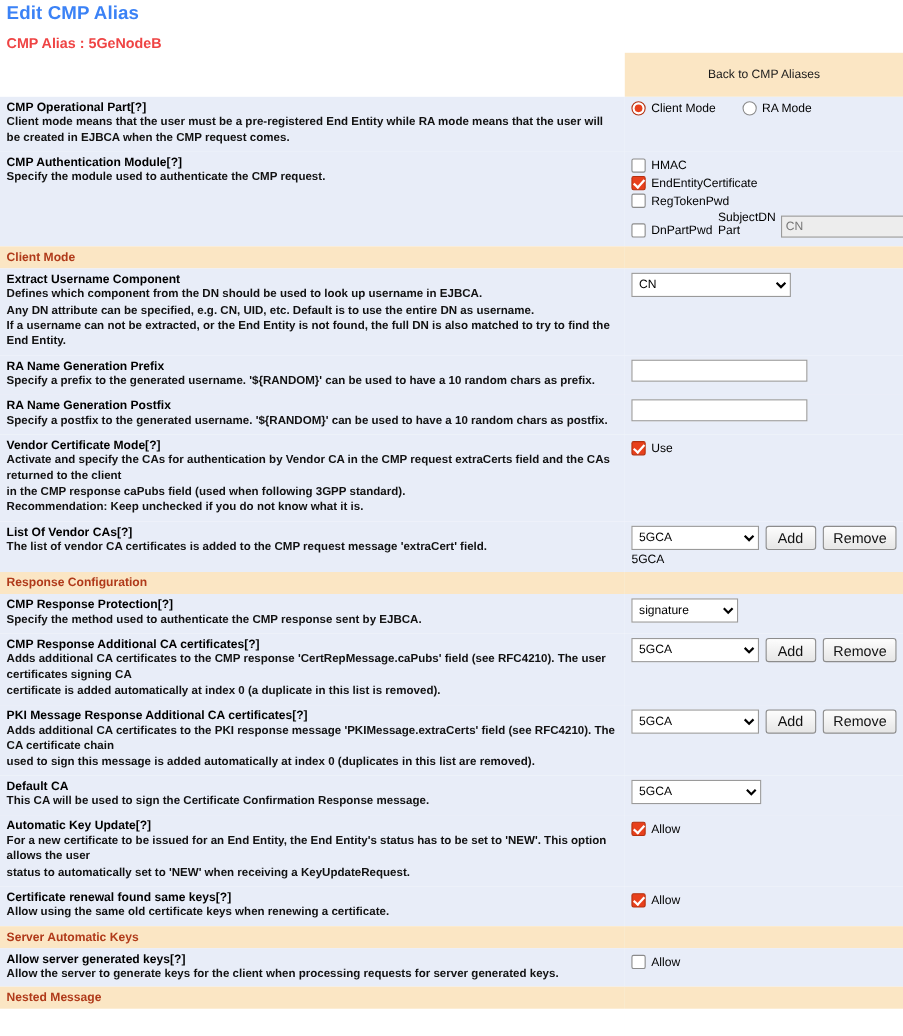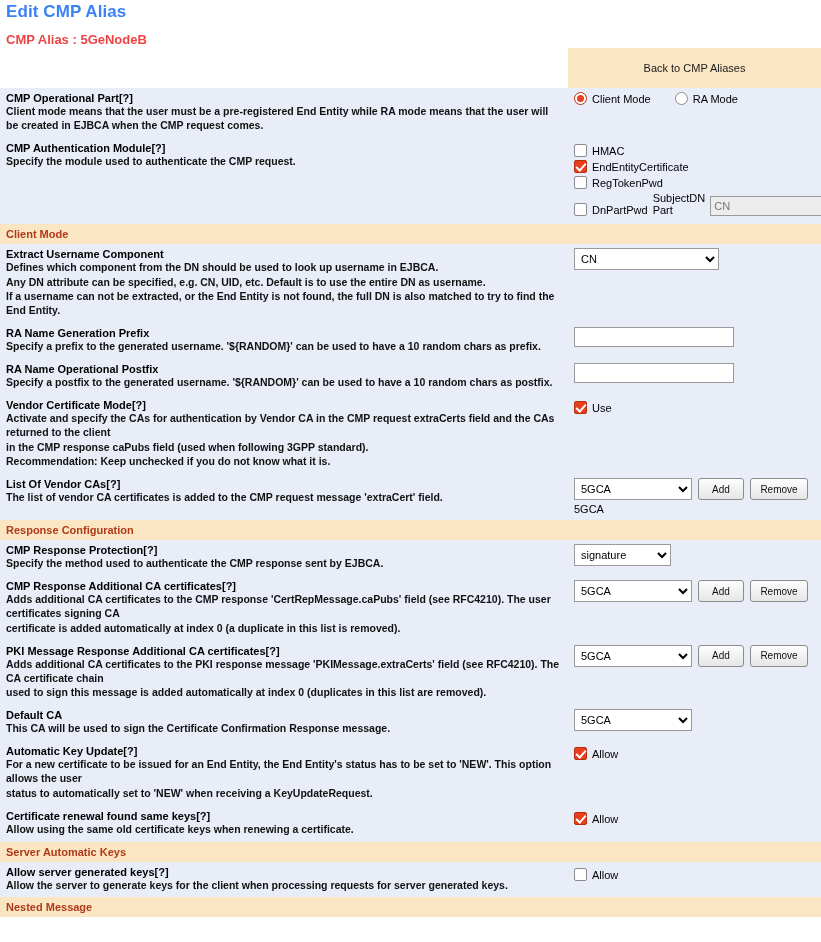--- a/index.html
+++ b/index.html
@@ -103,21 +103,21 @@
     background: #ffffff;
     padding: 1px 3px;
     width: 160px;
   }
   input[type=text].disabled {
     background: #EDEDED;
     color: #777;
   }
   button, input[type=button] {
     font-family: "Liberation Sans", sans-serif;
-    font-size: 10px;
+    font-size: 13px;
     height: 22px;
     min-width: 46px;
     padding: 1px 9px;
     border: 1px solid #8c8c8c;
     border-radius: 3px;
     background: linear-gradient(#fdfdfd, #e6e6e6);
     color: #111;
     cursor: pointer;
   }
   button.wide { min-width: 58px; }
@@ -266,21 +266,21 @@
           <span class="label">RA Name Generation Prefix</span>
           <div class="help">Specify a prefix to the generated username. '${RANDOM}' can be used to have a 10 random chars as prefix.</div>
         </td>
         <td>
           <input type="text" value="" style="">
         </td>
       </tr>
 
       <tr class="row">
         <td>
-          <span class="label">RA Name Operational Postfix</span>
+          <span class="label">RA Name Generation Postfix</span>
           <div class="help">Specify a postfix to the generated username. '${RANDOM}' can be used to have a 10 random chars as postfix.</div>
         </td>
         <td>
           <input type="text" value="" style="">
         </td>
       </tr>
 
       <tr class="row">
         <td>
           <span class="label">Vendor Certificate Mode</span><span class="q">[?]</span>

